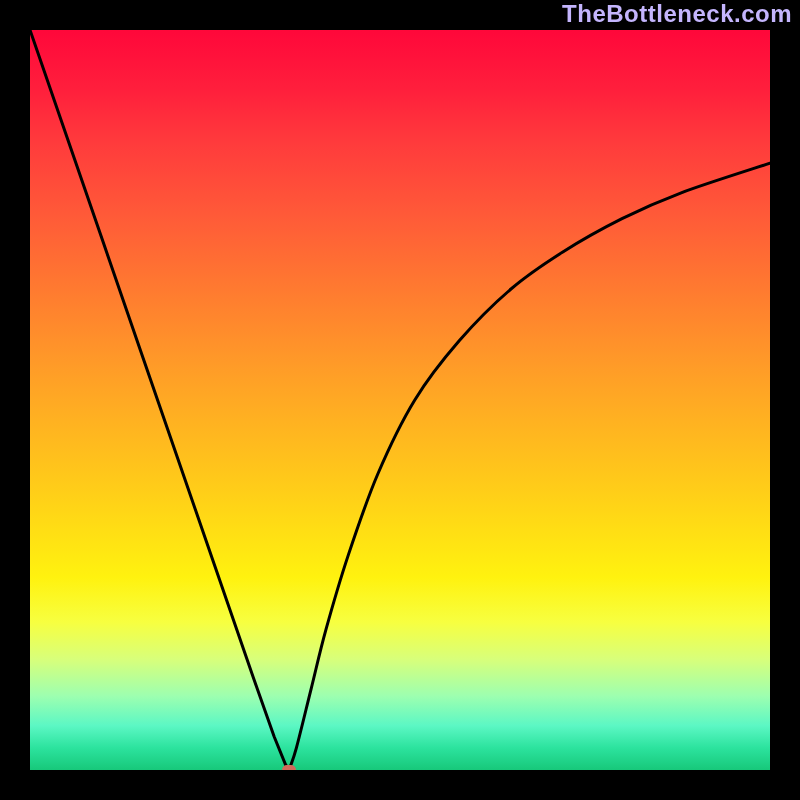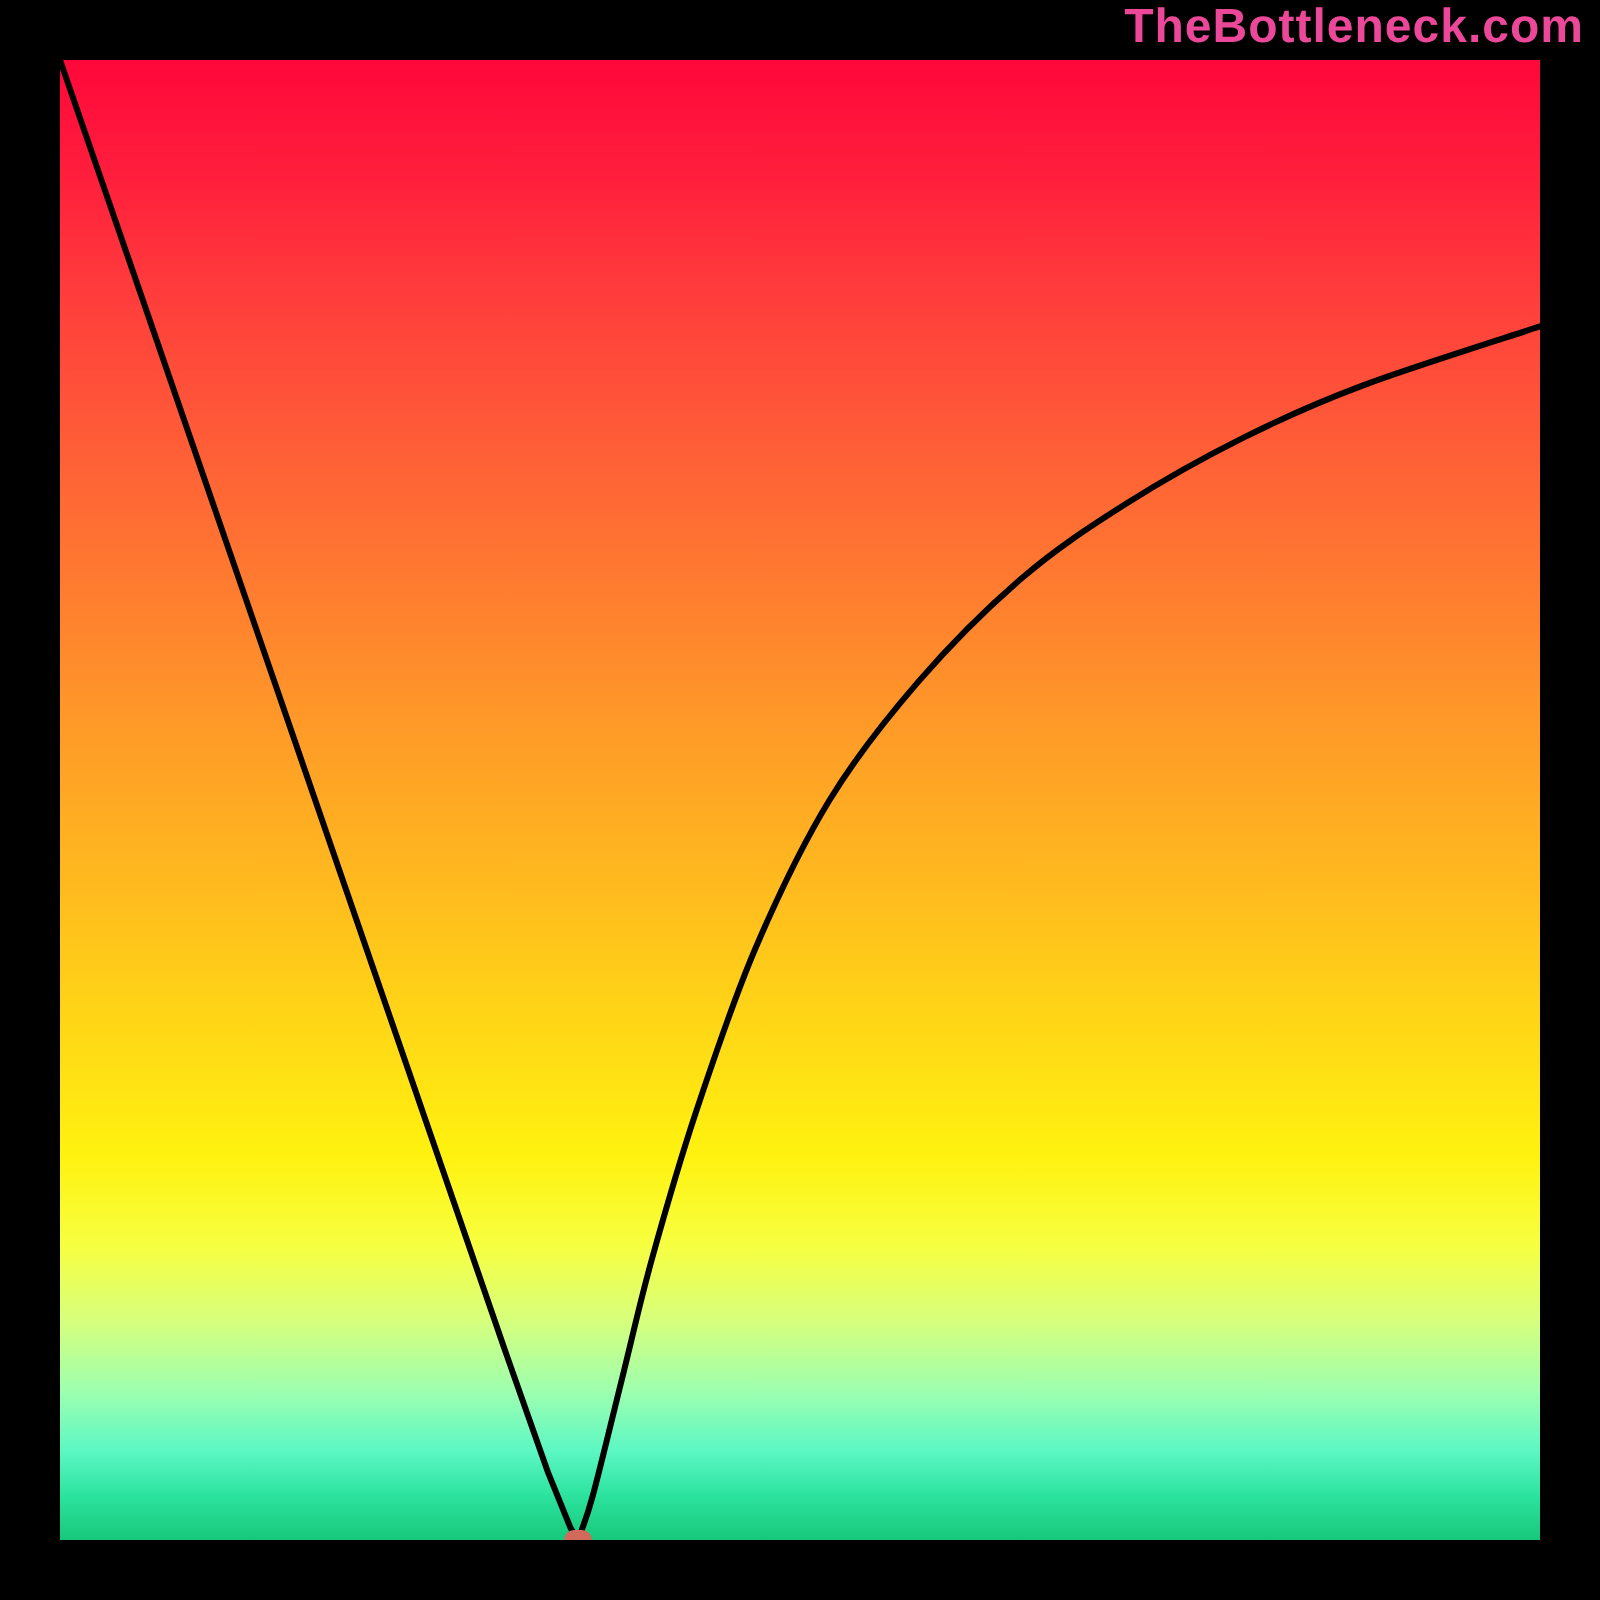--- a/index.html
+++ b/index.html
@@ -14,21 +14,21 @@
   .frame {
     position: relative;
     width: 800px;
     height: 800px;
     background: #000;
   }
   .watermark {
     position: absolute;
     top: 0;
     right: 8px;
-    color: #ec4899;
+    color: #c4b5fd;
     font-size: 24px;
     font-weight: 600;
     letter-spacing: 0.5px;
     z-index: 20;
     user-select: none;
   }
   .plot-area {
     position: absolute;
     left: 30px;
     top: 30px;

